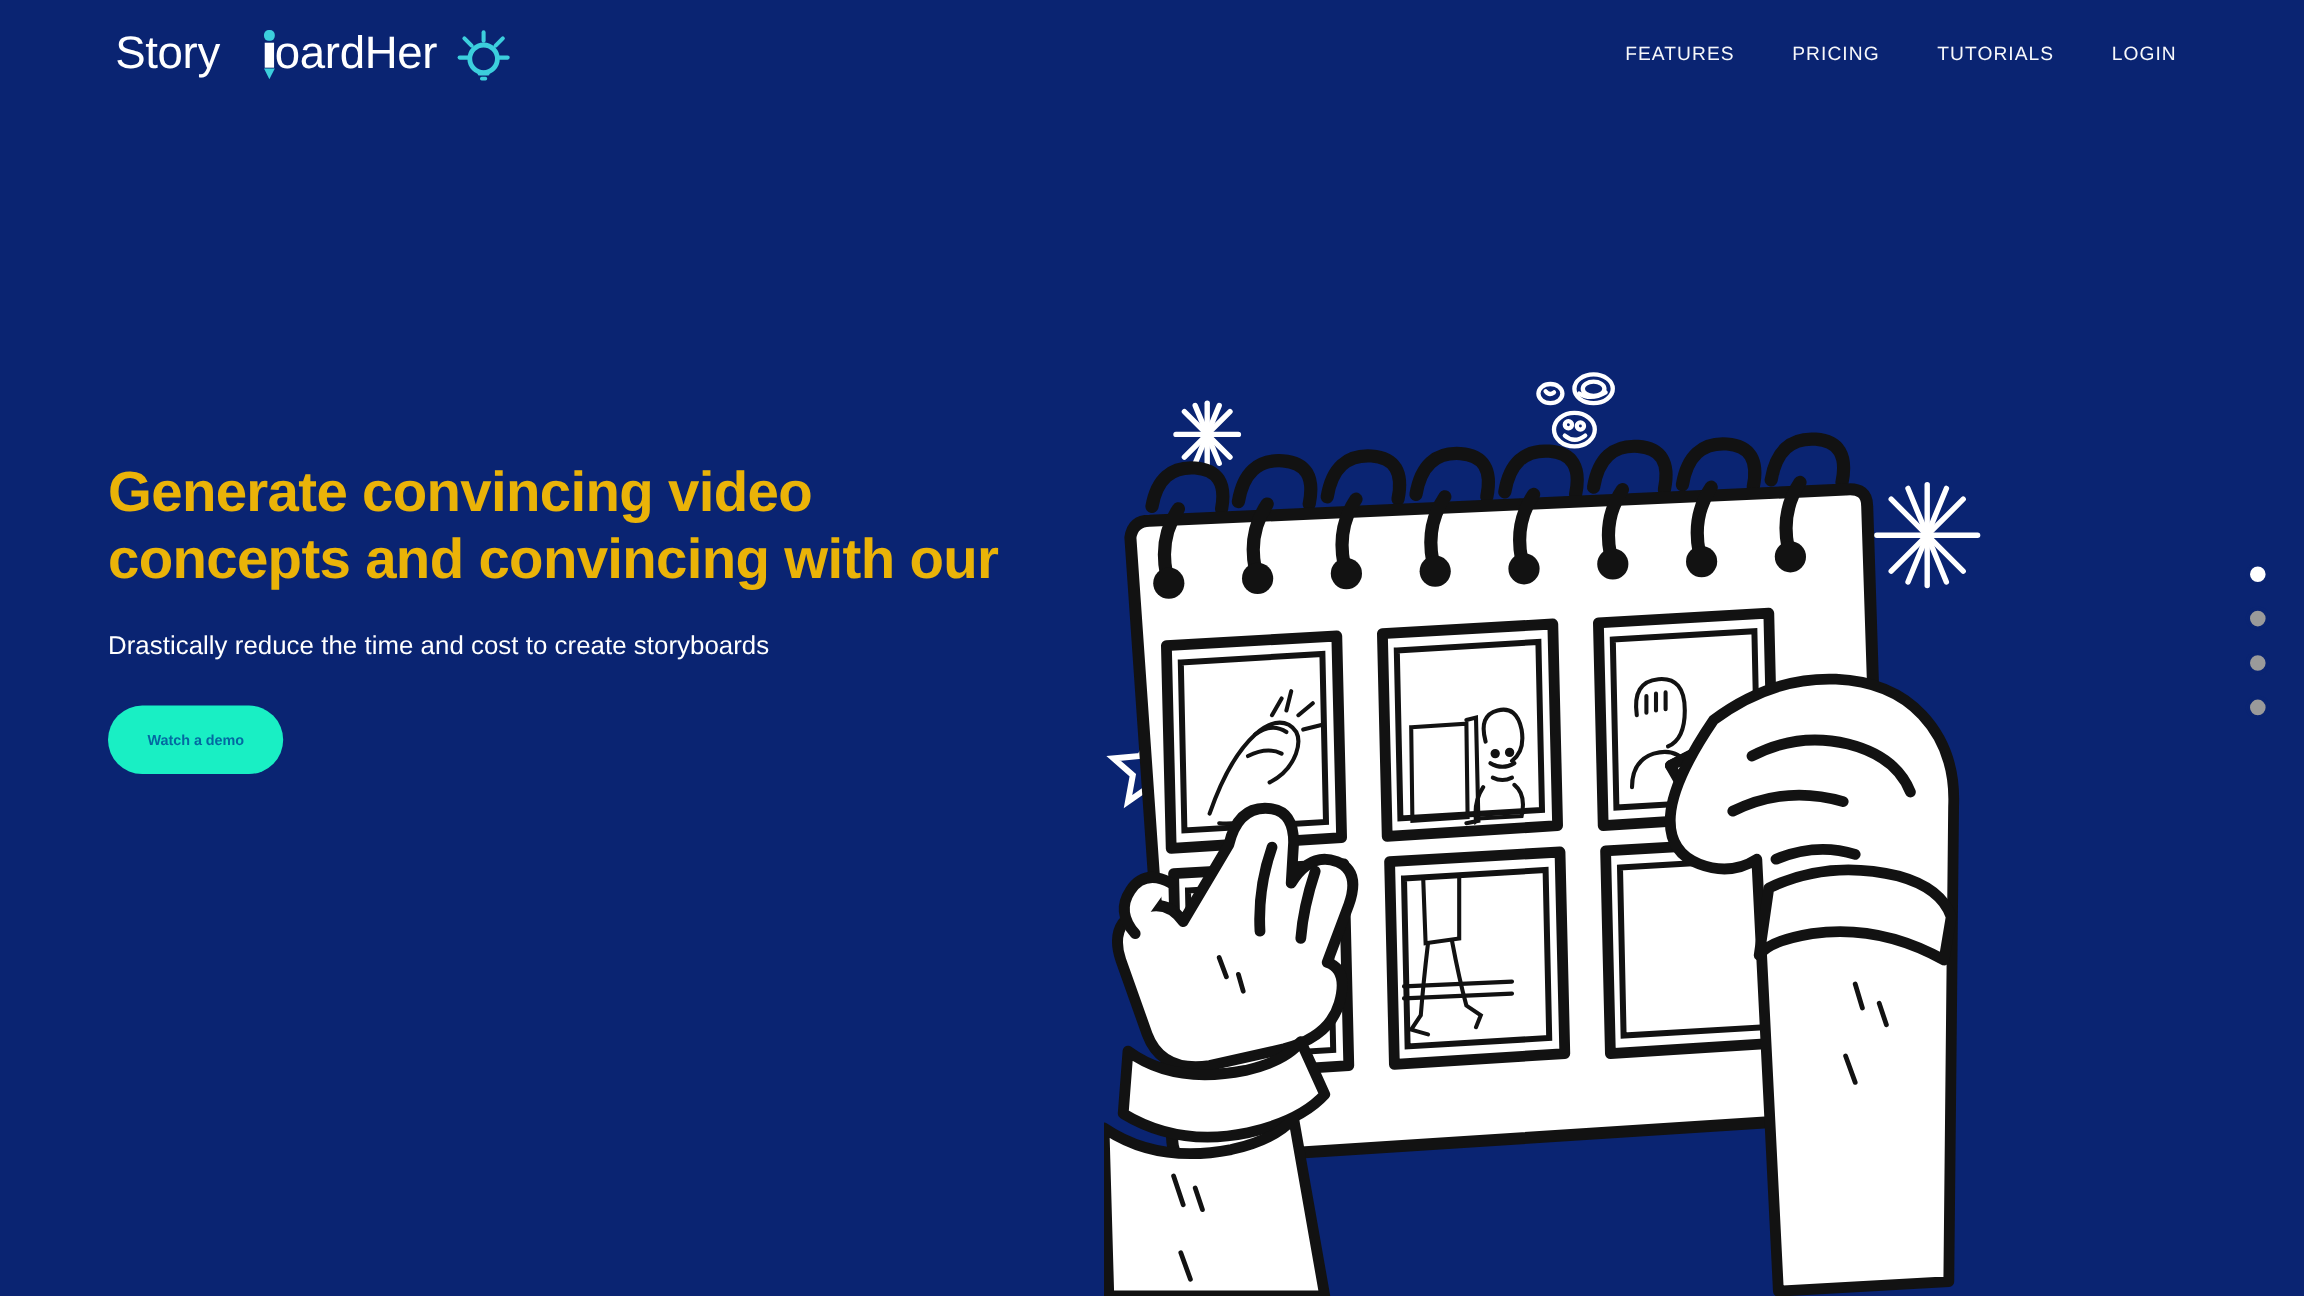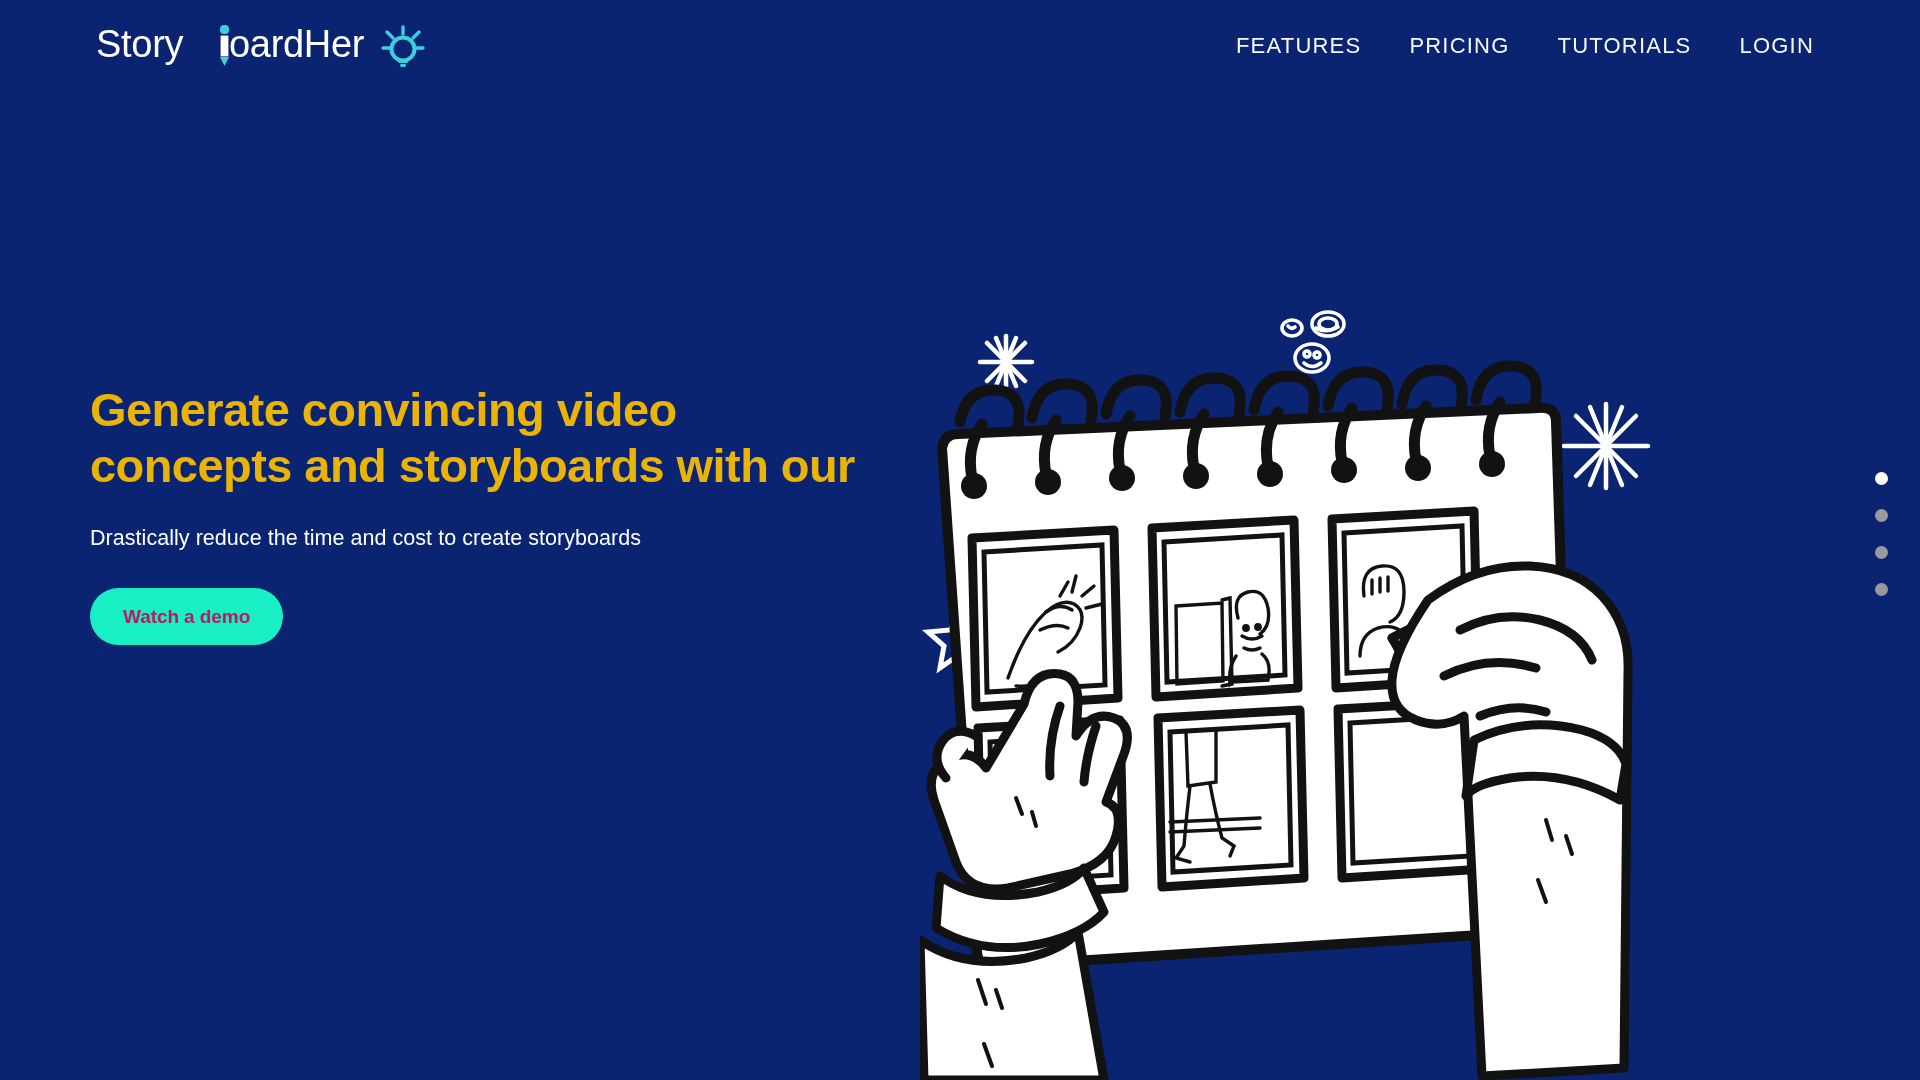--- a/index.html
+++ b/index.html
@@ -40,21 +40,21 @@
   .brand-svg { display:block; }
 
   .main-nav {
     display: flex;
     align-items: center;
     gap: 48px;
     padding-right: 50px;
   }
   .nav-link {
     color: #ffffff;
-    font-size: 22px;
+    font-size: 16px;
     letter-spacing: 0.055em;
     text-decoration: none;
     font-weight: 400;
     white-space: nowrap;
     cursor: pointer;
     opacity: 0.97;
   }
 
   
   .hero {
@@ -94,23 +94,23 @@
   .cta-button {
     margin-top: 34px;
     display: inline-flex;
     align-items: center;
     justify-content: center;
     height: 57px;
     padding: 0 33px;
     border: none;
     border-radius: 40px;
     background: #19EFC4;
-    color: #be185d;
+    color: #0369a1;
     font-family: "Liberation Sans", sans-serif;
-    font-size: 19px;
+    font-size: 12px;
     font-weight: 700;
     letter-spacing: -0.004em;
     cursor: pointer;
   }
 
   
   .hero-art {
     position: absolute;
     right: 0;
     top: 300px;
@@ -321,21 +321,21 @@
       </g>
       <g fill="none" stroke="#121212" stroke-width="4" stroke-linecap="round">
         <path d="M96 498 l6 16 M112 512 l4 14 M58 680 l8 24 M76 690 l6 18 M64 744 l8 22"></path>
       </g>
     </svg>
   </div>
 
   <div class="hero-copy">
     <h1 class="hero-title">
       <span class="accent-cyan">Generate convincing video</span>
-      <span class="accent-cyan">concepts and storyboards with our</span>
+      <span class="accent-cyan">concepts and convincing with our</span>
     </h1>
     <p class="hero-sub">Drastically reduce the time and cost to create storyboards</p>
     <button class="cta-button">Watch a demo</button>
   </div>
 </section>
 
 <header class="site-header">
 
   <a class="brand" href="#">
     <svg class="brand-svg" width="380" height="58" viewBox="0 0 380 58" xmlns="http://www.w3.org/2000/svg" aria-hidden="true">

